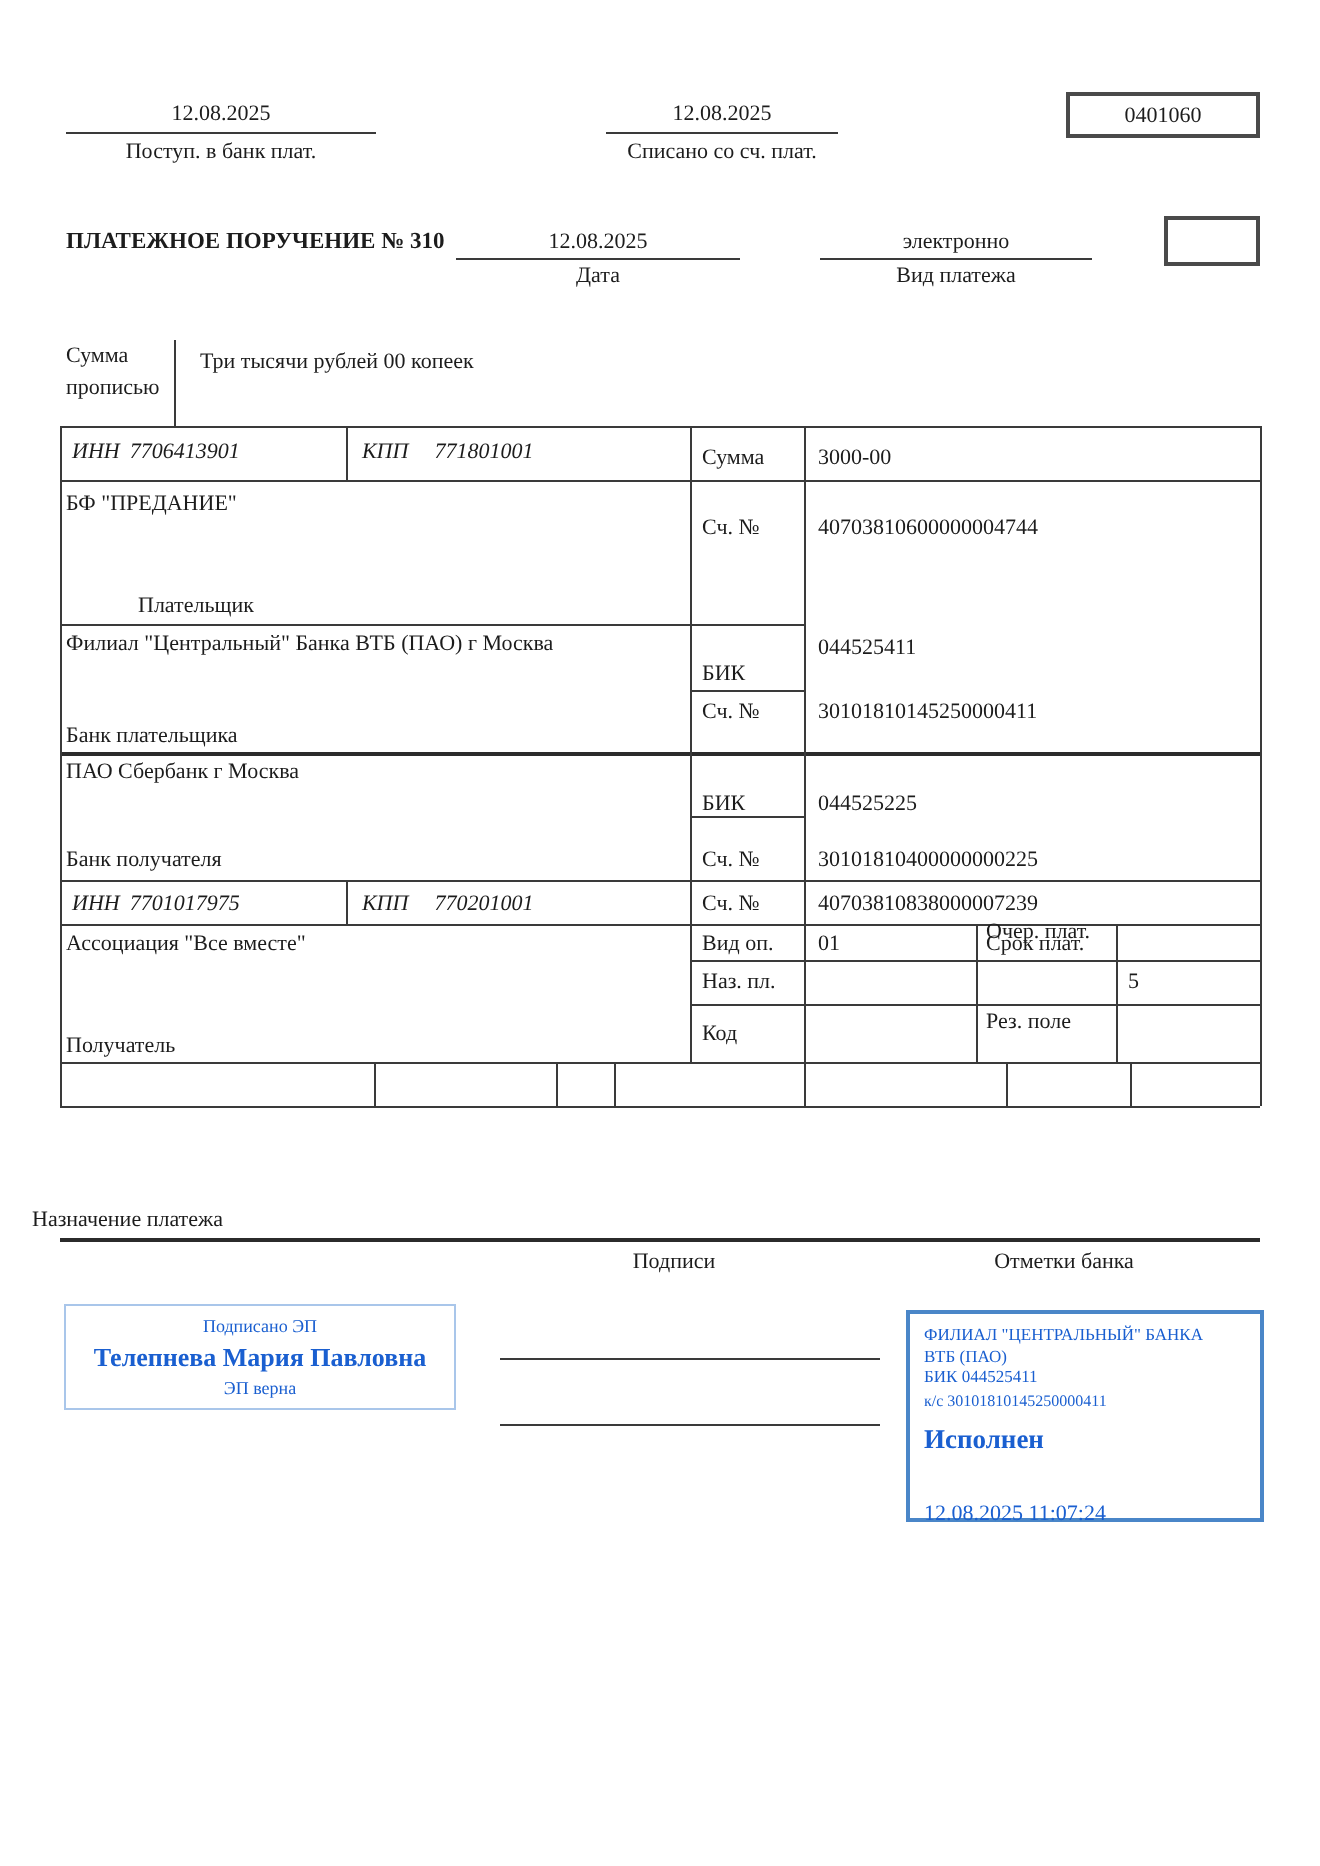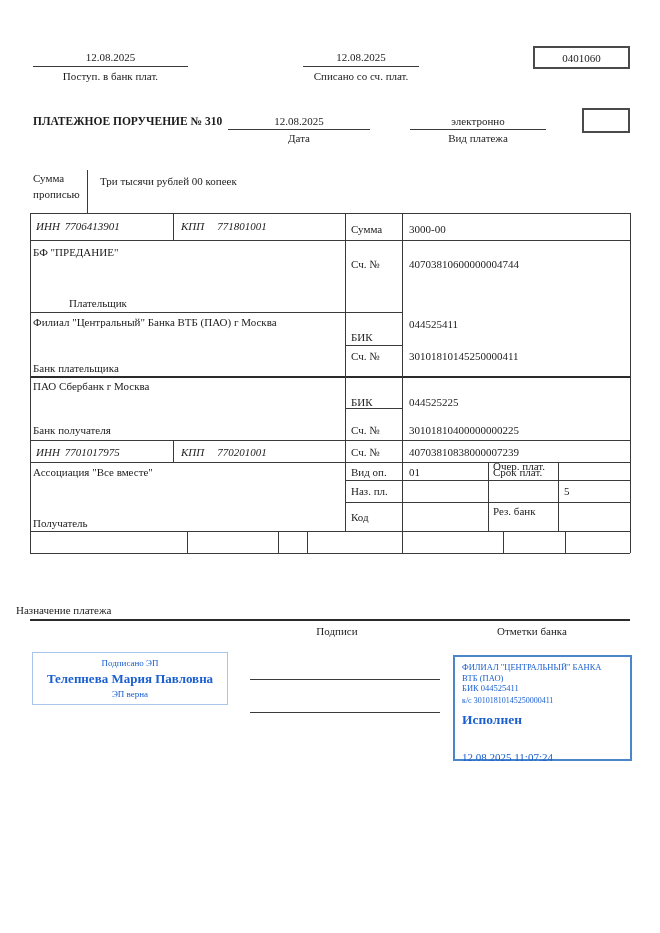--- a/index.html
+++ b/index.html
@@ -142,21 +142,21 @@
   <span class="t" style="left:409px; top:446px;">40703810838000007239</span>
 
   <span class="t" style="left:33px; top:466px;">Ассоциация "Все вместе"</span>
   <span class="t" style="left:351px; top:466px;">Вид оп.</span>
   <span class="t" style="left:409px; top:466px;">01</span>
   <span class="t" style="left:493px; top:466px;">Срок плат.</span>
   <span class="t" style="left:351px; top:485px;">Наз. пл.</span>
   <span class="t" style="left:493px; top:460px;">Очер. плат.</span>
   <span class="t" style="left:564px; top:485px;">5</span>
   <span class="t" style="left:351px; top:511px;">Код</span>
-  <span class="t" style="left:493px; top:505px;">Рез. банк</span>
+  <span class="t" style="left:493px; top:505px;">Рез. поле</span>
   <span class="t" style="left:33px; top:517px;">Получатель</span>
 
   <span class="t" style="left:16px; top:604px;">Назначение платежа</span>
   <div class="hl2" style="left:30px; top:619px; width:600px;"></div>
 
   <span class="t ctr" style="left:287px; top:625px; width:100px;">Подписи</span>
   <span class="t ctr" style="left:467px; top:625px; width:130px;">Отметки банка</span>
 
   <div class="sig-stamp">
     <span class="sig-small">Подписано ЭП</span>

